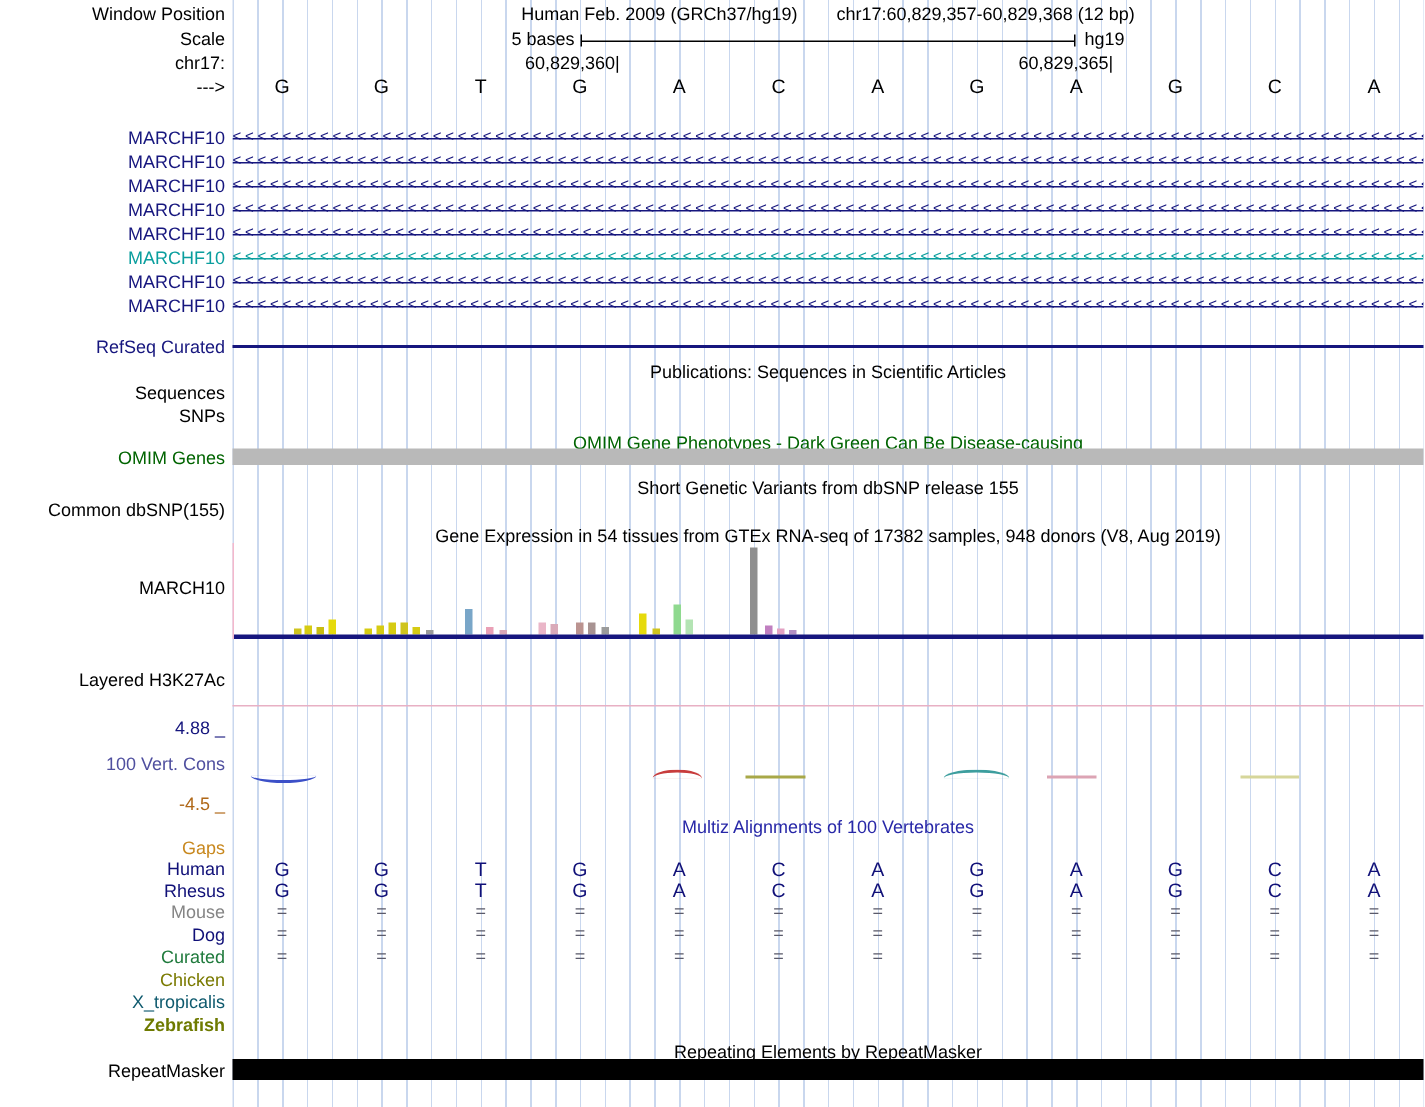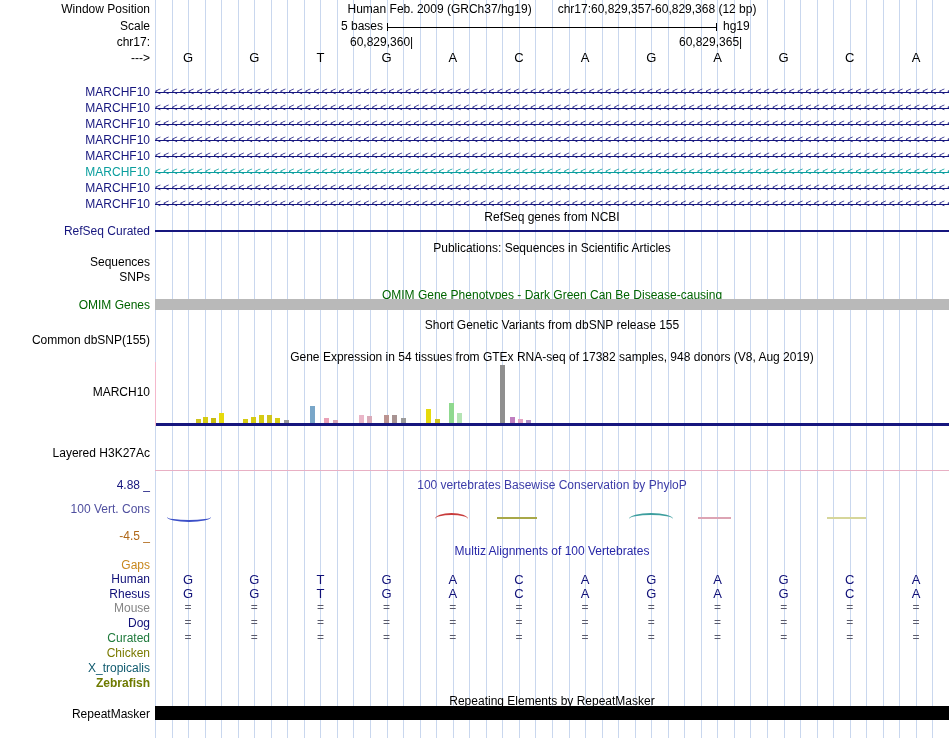--- a/index.html
+++ b/index.html
@@ -124,21 +124,20 @@
     </div>
   <div class="lab navy" style="top:181px">MARCHF10</div>
   <div class="geneline" style="top:180px">
       <span>&lt;&lt;&lt;&lt;&lt;&lt;&lt;&lt;&lt;&lt;&lt;&lt;&lt;&lt;&lt;&lt;&lt;&lt;&lt;&lt;&lt;&lt;&lt;&lt;&lt;&lt;&lt;&lt;&lt;&lt;&lt;&lt;&lt;&lt;&lt;&lt;&lt;&lt;&lt;&lt;&lt;&lt;&lt;&lt;&lt;&lt;&lt;&lt;&lt;&lt;&lt;&lt;&lt;&lt;&lt;&lt;&lt;&lt;&lt;&lt;&lt;&lt;&lt;&lt;&lt;&lt;&lt;&lt;&lt;&lt;&lt;&lt;&lt;&lt;&lt;&lt;&lt;&lt;&lt;&lt;&lt;&lt;&lt;&lt;&lt;&lt;&lt;&lt;&lt;&lt;&lt;&lt;&lt;&lt;&lt;&lt;&lt;&lt;&lt;&lt;&lt;&lt;&lt;&lt;&lt;&lt;&lt;&lt;&lt;&lt;</span>
     </div>
   <div class="lab navy" style="top:197px">MARCHF10</div>
   <div class="geneline" style="top:196px">
       <span>&lt;&lt;&lt;&lt;&lt;&lt;&lt;&lt;&lt;&lt;&lt;&lt;&lt;&lt;&lt;&lt;&lt;&lt;&lt;&lt;&lt;&lt;&lt;&lt;&lt;&lt;&lt;&lt;&lt;&lt;&lt;&lt;&lt;&lt;&lt;&lt;&lt;&lt;&lt;&lt;&lt;&lt;&lt;&lt;&lt;&lt;&lt;&lt;&lt;&lt;&lt;&lt;&lt;&lt;&lt;&lt;&lt;&lt;&lt;&lt;&lt;&lt;&lt;&lt;&lt;&lt;&lt;&lt;&lt;&lt;&lt;&lt;&lt;&lt;&lt;&lt;&lt;&lt;&lt;&lt;&lt;&lt;&lt;&lt;&lt;&lt;&lt;&lt;&lt;&lt;&lt;&lt;&lt;&lt;&lt;&lt;&lt;&lt;&lt;&lt;&lt;&lt;&lt;&lt;&lt;&lt;&lt;&lt;&lt;&lt;</span>
     </div>
 
-  <div class="ttl" style="top:210px">RefSeq genes from NCBI</div>
   <div class="lab navy" style="top:224px">RefSeq Curated</div>
   <div class="hline" style="top:230px;height:2px;background:#16167e"></div>
 
   <div class="ttl" style="top:241px">Publications: Sequences in Scientific Articles</div>
   <div class="lab" style="top:255px">Sequences</div>
   <div class="lab" style="top:270px">SNPs</div>
 
   <div class="ttl green" style="top:288px">OMIM Gene Phenotypes - Dark Green Can Be Disease-causing</div>
   <div class="lab green" style="top:298px">OMIM Genes</div>
   <div class="hline" style="top:299px;height:11px;background:#b9b9b9"></div>
@@ -177,21 +176,20 @@
         <div class="gtex-bar" style="left: 362px; height: 4px; background: rgb(227, 162, 195);"></div>
         <div class="gtex-bar" style="left: 370px; height: 3px; background: rgb(178, 143, 196);"></div>
       </div>
     <div class="base"></div>
   </div>
 
   <div class="lab" style="top:446px">Layered H3K27Ac</div>
   <div class="hline" style="top:470px;height:1px;background:#e8b0c4"></div>
 
   <div class="lab navy" style="top:478px">4.88 _</div>
-  <div class="ttl constitle" style="top:478px">100 vertebrates Basewise Conservation by PhyloP</div>
   <div class="lab conslab" style="top:502px">100 Vert. Cons</div>
   <div id="consMarks">
       <div class="cons-dip" style="left: 12px; width: 44px; border-color: rgb(60, 80, 200);"></div>
       <div class="cons-hump" style="left: 280px; width: 33px; border-color: rgb(200, 60, 60);"></div>
       <div class="cons-line" style="left: 342px; width: 40px; border-color: rgb(168, 168, 72);"></div>
       <div class="cons-hump" style="left: 474px; width: 44px; border-color: rgb(60, 158, 158);"></div>
       <div class="cons-line" style="left: 543px; width: 33px; border-color: rgb(220, 164, 180);"></div>
       <div class="cons-line" style="left: 672px; width: 39px; border-color: rgb(214, 214, 154);"></div>
     </div>
   <div class="lab consmin" style="top:529px">-4.5 _</div>

